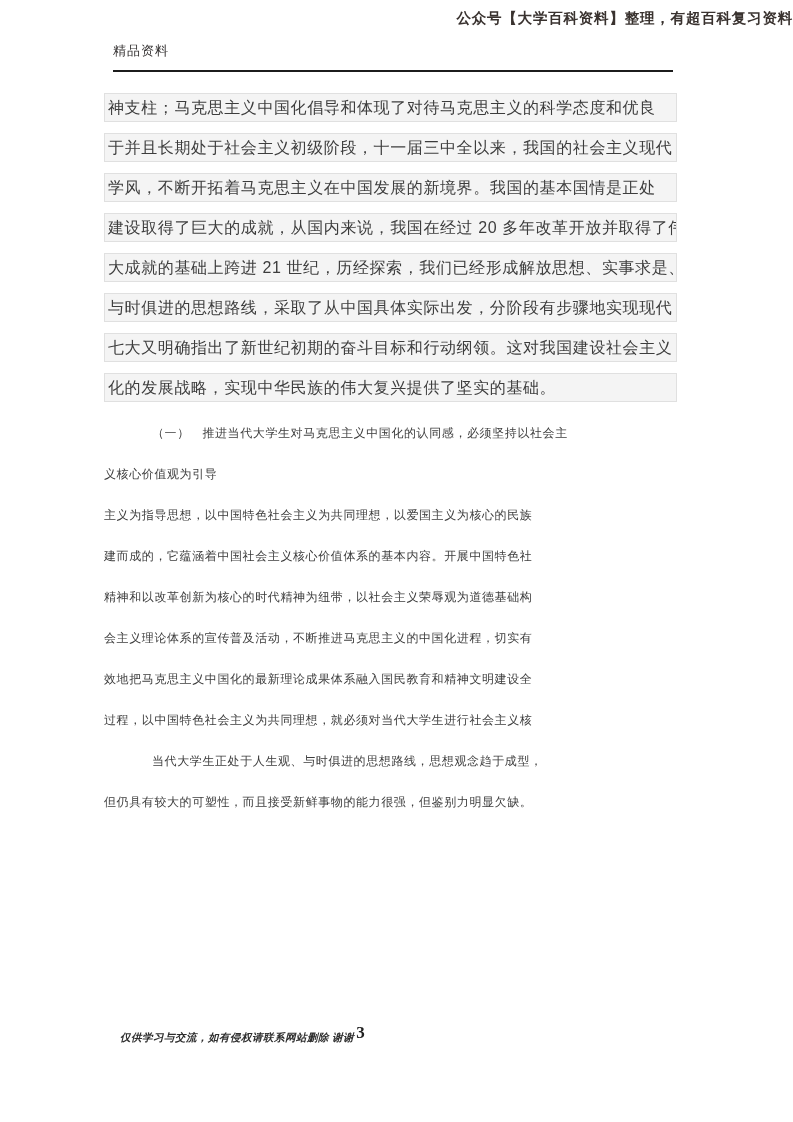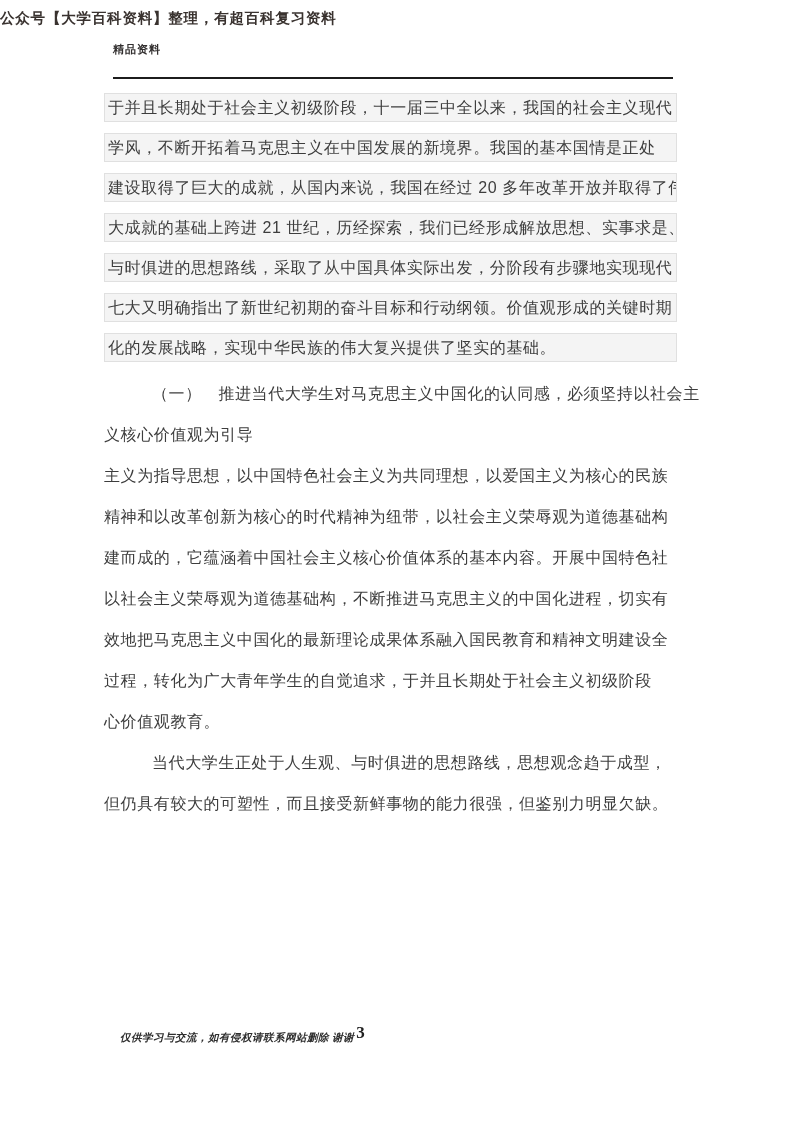--- a/index.html
+++ b/index.html
@@ -3,44 +3,44 @@
 <meta charset="utf-8">
 <style>
   html,body { margin:0; padding:0; background:#ffffff; }
   .page {
     position:relative; width:793px; height:1122px; margin:0 auto;
     background:#ffffff; overflow:hidden;
     font-family:"Liberation Sans", sans-serif; color:#3d3d3d;
   }
   .header-note {
     position:absolute; top:9px; left:0; right:0;
-    text-align:left;
+    text-align:right;
     font-family:"Liberation Serif", serif;
     font-size:14.5px; font-weight:600; letter-spacing:0.8px;
     color:#39322f;
   }
   .subheader {
     position:absolute; left:113px; top:42px; width:560px;
-    border-bottom:2px solid #1c1c1c; padding-bottom:20px;
+    border-bottom:2px solid #1c1c1c; padding-bottom:10px;
     font-family:"Liberation Serif", serif;
-    font-size:11px; font-weight:bold; letter-spacing:1px;
+    font-size:13px; font-weight:normal; letter-spacing:1px;
     color:#333030;
   }
   .body-block { position:absolute; left:104px; top:93px; width:573px; }
   .hline {
     box-sizing:border-box; width:573px; height:29px; margin-bottom:11px;
     background:#f4f4f4; border:1px solid #e0e0e0;
     font-size:16px; line-height:27px; letter-spacing:0.6px;
     white-space:nowrap; overflow:hidden; padding-left:3px;
     color:#3d3d3d;
   }
   .pblock { margin-top:5px; }
   .pline {
     height:41px; line-height:41px;
-    font-size:16px; letter-spacing:0.6px; white-space:nowrap;
+    font-size:12px; letter-spacing:0.6px; white-space:nowrap;
     color:#3d3d3d;
   }
   .indent { text-indent:48px; }
   .footer {
     position:absolute; left:120px; top:1026px;
     font-family:"Liberation Serif", serif; font-style:italic;
     font-size:10.5px; letter-spacing:0.5px; color:#2e2e2e;font-weight:bold;
   }
   .page-num {
     font-style:normal; font-size:17px; position:relative; top:-3px;
@@ -53,38 +53,38 @@
 
 <div class="page">
 
   <div class="header-note">公众号【大学百科资料】整理，有超百科复习资料</div>
 
   <div class="subheader">
     <span>精品资料</span>
   </div>
 
   <div class="body-block">
+    <div class="hline">神支柱；马克思主义中国化倡导和体现了对待马克思主义的科学态度和优良</div>
     <div class="hline">于并且长期处于社会主义初级阶段，十一届三中全以来，我国的社会主义现代</div>
     <div class="hline">学风，不断开拓着马克思主义在中国发展的新境界。我国的基本国情是正处</div>
     <div class="hline">建设取得了巨大的成就，从国内来说，我国在经过 20 多年改革开放并取得了伟</div>
     <div class="hline">大成就的基础上跨进 21 世纪，历经探索，我们已经形成解放思想、实事求是、</div>
     <div class="hline">与时俱进的思想路线，采取了从中国具体实际出发，分阶段有步骤地实现现代</div>
-    <div class="hline">七大又明确指出了新世纪初期的奋斗目标和行动纲领。价值观形成的关键时期</div>
+    <div class="hline">七大又明确指出了新世纪初期的奋斗目标和行动纲领。这对我国建设社会主义</div>
     <div class="hline">化的发展战略，实现中华民族的伟大复兴提供了坚实的基础。</div>
 
     <div class="pblock">
       <div class="pline indent">（一）　推进当代大学生对马克思主义中国化的认同感，必须坚持以社会主</div>
       <div class="pline">义核心价值观为引导</div>
       <div class="pline">主义为指导思想，以中国特色社会主义为共同理想，以爱国主义为核心的民族</div>
+      <div class="pline">建而成的，它蕴涵着中国社会主义核心价值体系的基本内容。开展中国特色社</div>
       <div class="pline">精神和以改革创新为核心的时代精神为纽带，以社会主义荣辱观为道德基础构</div>
-      <div class="pline">建而成的，它蕴涵着中国社会主义核心价值体系的基本内容。开展中国特色社</div>
-      <div class="pline">以社会主义荣辱观为道德基础构，不断推进马克思主义的中国化进程，切实有</div>
+      <div class="pline">会主义理论体系的宣传普及活动，不断推进马克思主义的中国化进程，切实有</div>
       <div class="pline">效地把马克思主义中国化的最新理论成果体系融入国民教育和精神文明建设全</div>
-      <div class="pline">过程，转化为广大青年学生的自觉追求，于并且长期处于社会主义初级阶段</div>
-      <div class="pline">心价值观教育。</div>
+      <div class="pline">过程，以中国特色社会主义为共同理想，就必须对当代大学生进行社会主义核</div>
       <div class="pline indent">当代大学生正处于人生观、与时俱进的思想路线，思想观念趋于成型，</div>
       <div class="pline">但仍具有较大的可塑性，而且接受新鲜事物的能力很强，但鉴别力明显欠缺。</div>
     </div>
   </div>
 
   <div class="footer">
     <span>仅供学习与交流，如有侵权请联系网站删除 谢谢</span><span class="page-num">3</span>
   </div>
 
 </div>

